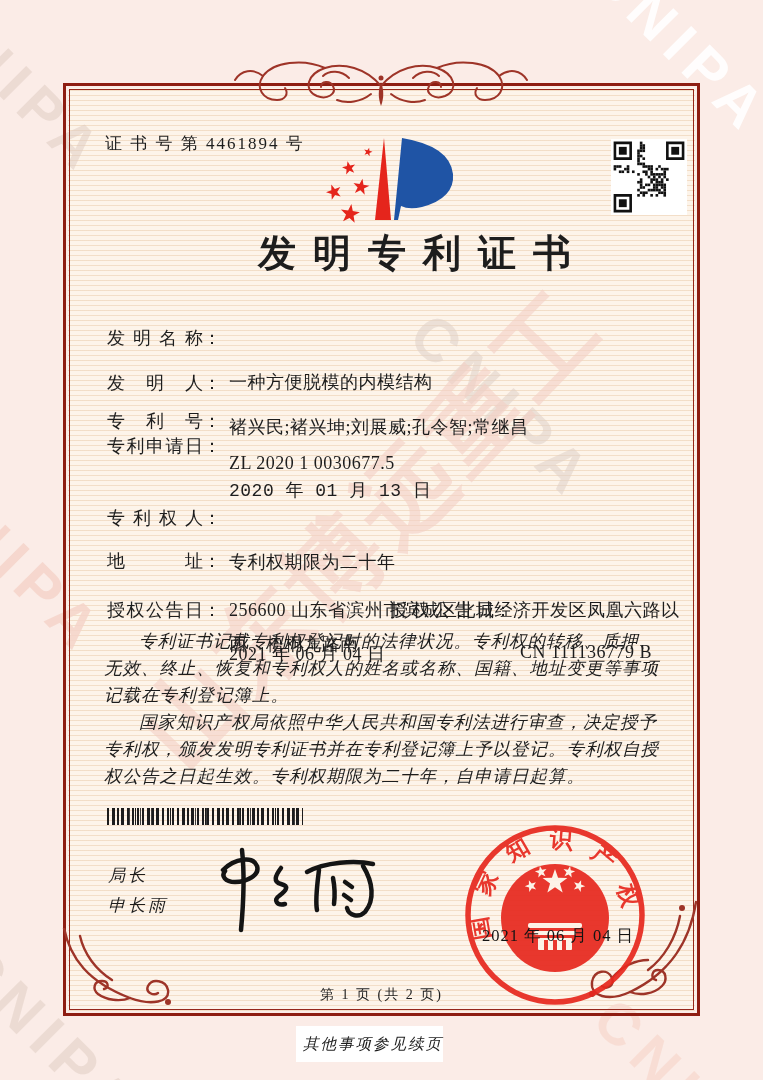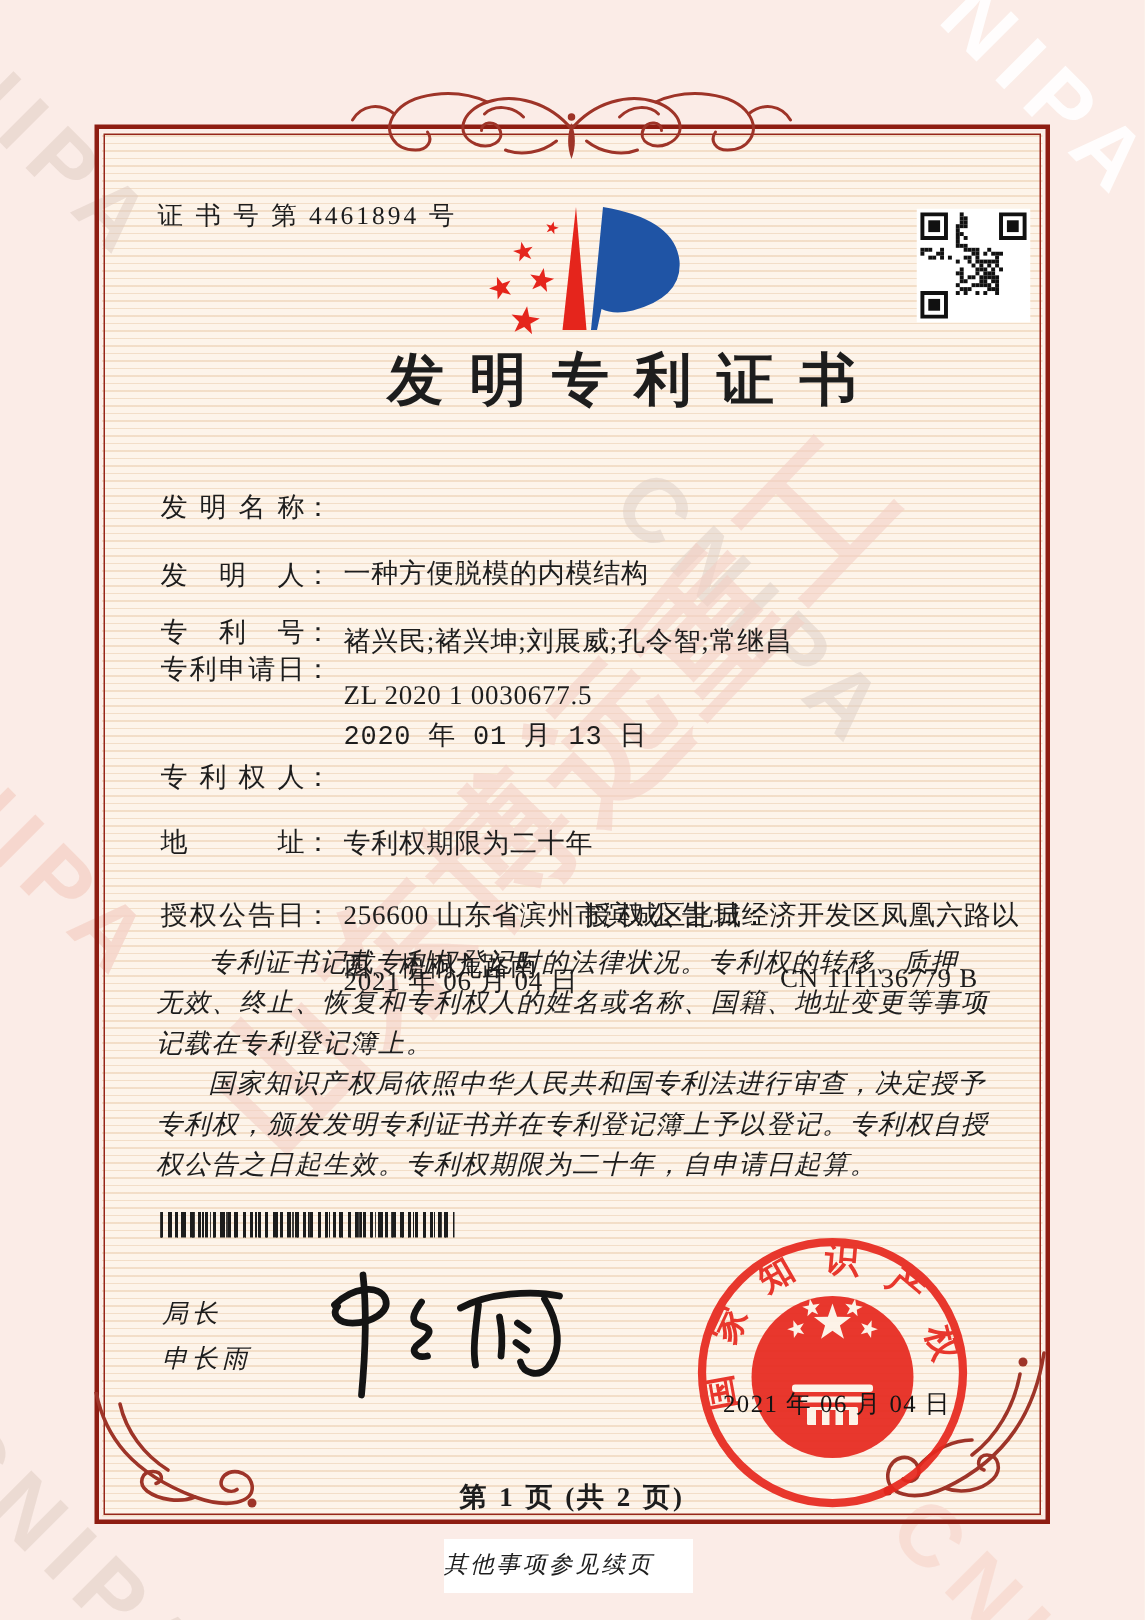--- a/index.html
+++ b/index.html
@@ -49,23 +49,23 @@
       repeating-linear-gradient(90deg,#1c1c1c 0 1px,transparent 1px 7px),
       repeating-linear-gradient(90deg,rgba(28,28,28,.85) 0 1px,transparent 1px 11px);
   }
   .signer{position:absolute;left:108px;font-family:"Liberation Sans",sans-serif;
           font-size:17px;letter-spacing:3px;font-style:italic;}
   .sig-svg{position:absolute;left:195px;top:838px;}
   .seal{position:absolute;left:460px;top:820px;z-index:4;}
   .seal-date{position:absolute;left:468px;top:925px;width:180px;text-align:center;
              font-size:16.5px;letter-spacing:1px;color:#141414;z-index:5;}
   .page-info{position:absolute;left:63px;top:986px;width:637px;text-align:center;
-             font-size:18px;letter-spacing:2px;font-weight:bold;}
-  .footer-band{position:absolute;left:296px;top:1026px;width:166px;height:36px;background:#ffffff;
-               text-align:left;z-index:3;}
+             font-size:14px;letter-spacing:2px;}
+  .footer-band{position:absolute;left:296px;top:1026px;width:147px;height:36px;background:#ffffff;
+               text-align:right;z-index:3;}
   .footer-band span{font-style:italic;font-size:15.5px;line-height:36px;letter-spacing:2px;}
   .ornament{position:absolute;z-index:2;pointer-events:none;}
   .qr{position:absolute;left:611px;top:139px;z-index:3;}
   .logo{position:absolute;left:298px;top:130px;z-index:3;}
 </style>
 </head>
 <body>
 
 <div class="paper"></div>
 

